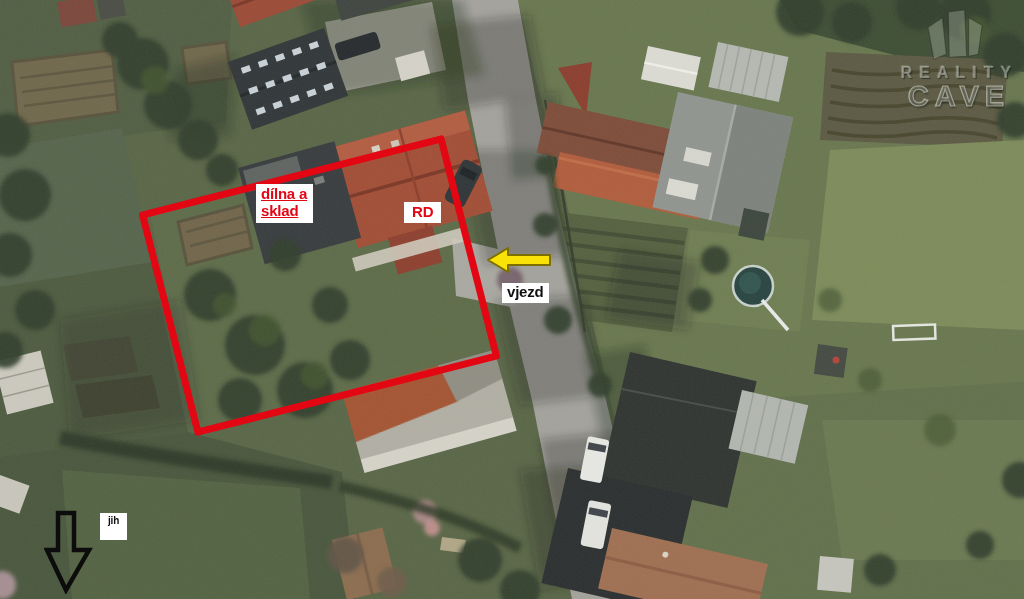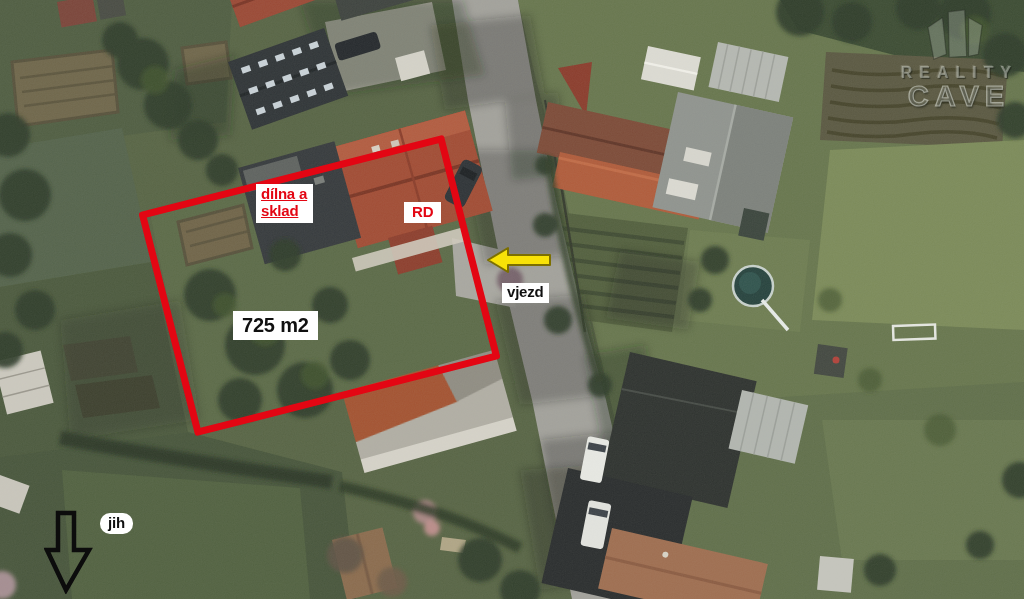--- a/index.html
+++ b/index.html
@@ -19,21 +19,21 @@
     position:absolute;background:var(--label-bg,#fff);
     font-weight:bold;color:var(--label-text,#101010);
     white-space:nowrap;line-height:1.12;letter-spacing:-0.2px;
   }
   .lbl .ln{display:block;}
   .lbl-red{color:var(--annotation-red,#e30613);}
   .lbl-workshop{left:256px;top:184px;font-size:15px;padding:2px 6px 3px 5px;text-decoration:underline;}
   .lbl-house{left:376px;top:202px;font-size:15px;padding:2px 8px;margin-left:28px;}
   .lbl-area{left:233px;top:311px;font-size:20px;padding:3px 9px 4px 9px;}
   .lbl-entrance{left:502px;top:283px;font-size:15px;padding:1px 5px 2px 5px;}
-  .lbl-south{left:100px;top:513px;font-size:15px;padding:2px 8px 2px 8px;border-radius:10px;}
+  .lbl-south{left:100px;top:513px;font-size:10px;padding:2px 8px 14px 8px;}
   .arrow-svg{position:absolute;}
   .arrow-entrance{left:486px;top:246px;}
   .arrow-south{left:44px;top:510px;}
   
   .watermark{position:absolute;left:880px;top:6px;width:152px;text-align:center;pointer-events:none;}
   .wm-logo{display:block;margin:0 auto 0 auto;}
   .wm-l1{
     display:block;font-size:16px;font-weight:bold;letter-spacing:7px;padding-left:7px;
     color:rgba(225,229,220,0.42);
     text-shadow:1px 1px 1px rgba(22,26,18,0.55), -1px -1px 1px rgba(238,240,232,0.18);
@@ -371,21 +371,20 @@
 
   <div class="boundary"></div>
 
   <div class="lbl lbl-red lbl-workshop">
     <span class="ln">dílna a</span>
     <span class="ln">sklad</span>
   </div>
 
   <div class="lbl lbl-red lbl-house">RD</div>
 
-  <div class="lbl lbl-area">725 m2</div>
 
   <svg class="arrow-svg arrow-entrance" width="68" height="28" viewBox="0 0 68 28">
     <polygon points="2,14 22,2 22,9 64,9 64,19 22,19 22,26" style="fill:var(--arrow-yellow,#f8e208);stroke:var(--arrow-yellow-outline,#7c6f00);stroke-width:2;stroke-linejoin:round;"></polygon>
   </svg>
   <div class="lbl lbl-entrance">vjezd</div>
 
   <svg class="arrow-svg arrow-south" width="50" height="84" viewBox="0 0 50 84">
     <polygon points="14,3 30,3 30,40 45,40 22,80 3,40 14,40" style="fill:none;stroke:var(--arrow-black,#0c0c0c);stroke-width:4.5;stroke-linejoin:miter;"></polygon>
   </svg>
   <div class="lbl lbl-south">jih</div>

